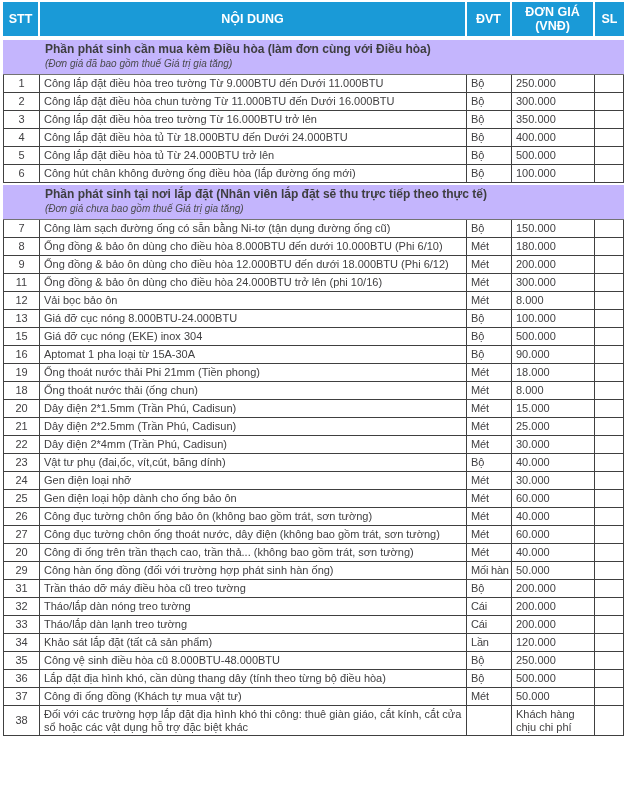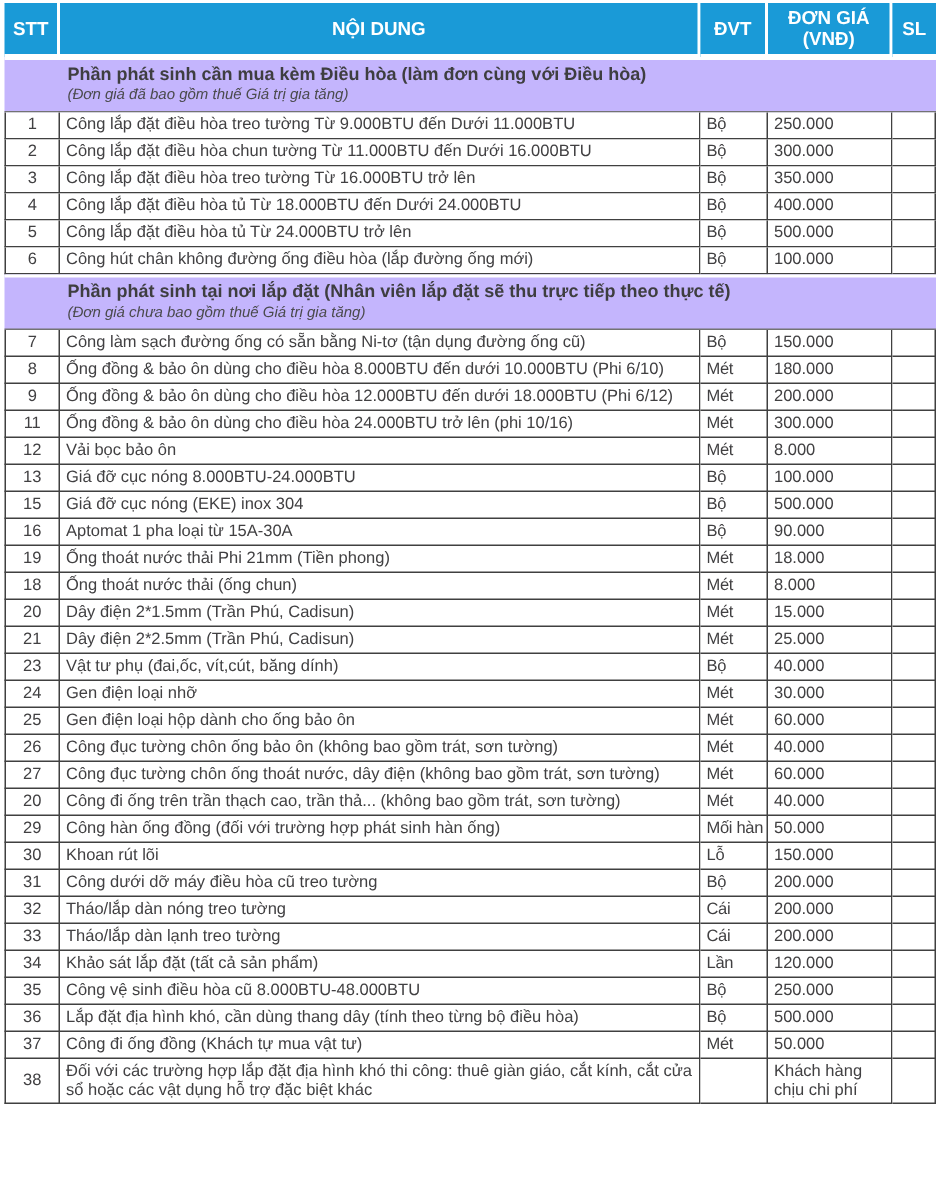--- a/index.html
+++ b/index.html
@@ -200,20 +200,27 @@
           <td class="cell qty"></td>
         </tr>
         <tr>
           <td class="cell stt">21</td>
           <td class="cell content">Dây điện 2*2.5mm (Trần Phú, Cadisun)</td>
           <td class="cell unit">Mét</td>
           <td class="cell price">25.000</td>
           <td class="cell qty"></td>
         </tr>
         <tr>
+          <td class="cell stt">22</td>
+          <td class="cell content">Dây điện 2*4mm (Trần Phú, Cadisun)</td>
+          <td class="cell unit">Mét</td>
+          <td class="cell price">30.000</td>
+          <td class="cell qty"></td>
+        </tr>
+        <tr>
           <td class="cell stt">23</td>
           <td class="cell content">Vật tư phụ (đai,ốc, vít,cút, băng dính)</td>
           <td class="cell unit">Bộ</td>
           <td class="cell price">40.000</td>
           <td class="cell qty"></td>
         </tr>
         <tr>
           <td class="cell stt">24</td>
           <td class="cell content">Gen điện loại nhỡ</td>
           <td class="cell unit">Mét</td>
@@ -249,29 +256,22 @@
           <td class="cell qty"></td>
         </tr>
         <tr>
           <td class="cell stt">29</td>
           <td class="cell content">Công hàn ống đồng (đối với trường hợp phát sinh hàn ống)</td>
           <td class="cell unit">Mối hàn</td>
           <td class="cell price">50.000</td>
           <td class="cell qty"></td>
         </tr>
         <tr>
-          <td class="cell stt">30</td>
-          <td class="cell content">Khoan rút lõi</td>
-          <td class="cell unit">Lỗ</td>
-          <td class="cell price">150.000</td>
-          <td class="cell qty"></td>
-        </tr>
-        <tr>
           <td class="cell stt">31</td>
-          <td class="cell content">Công dưới dỡ máy điều hòa cũ treo tường</td>
+          <td class="cell content">Trần tháo dỡ máy điều hòa cũ treo tường</td>
           <td class="cell unit">Bộ</td>
           <td class="cell price">200.000</td>
           <td class="cell qty"></td>
         </tr>
         <tr>
           <td class="cell stt">32</td>
           <td class="cell content">Tháo/lắp dàn nóng treo tường</td>
           <td class="cell unit">Cái</td>
           <td class="cell price">200.000</td>
           <td class="cell qty"></td>

